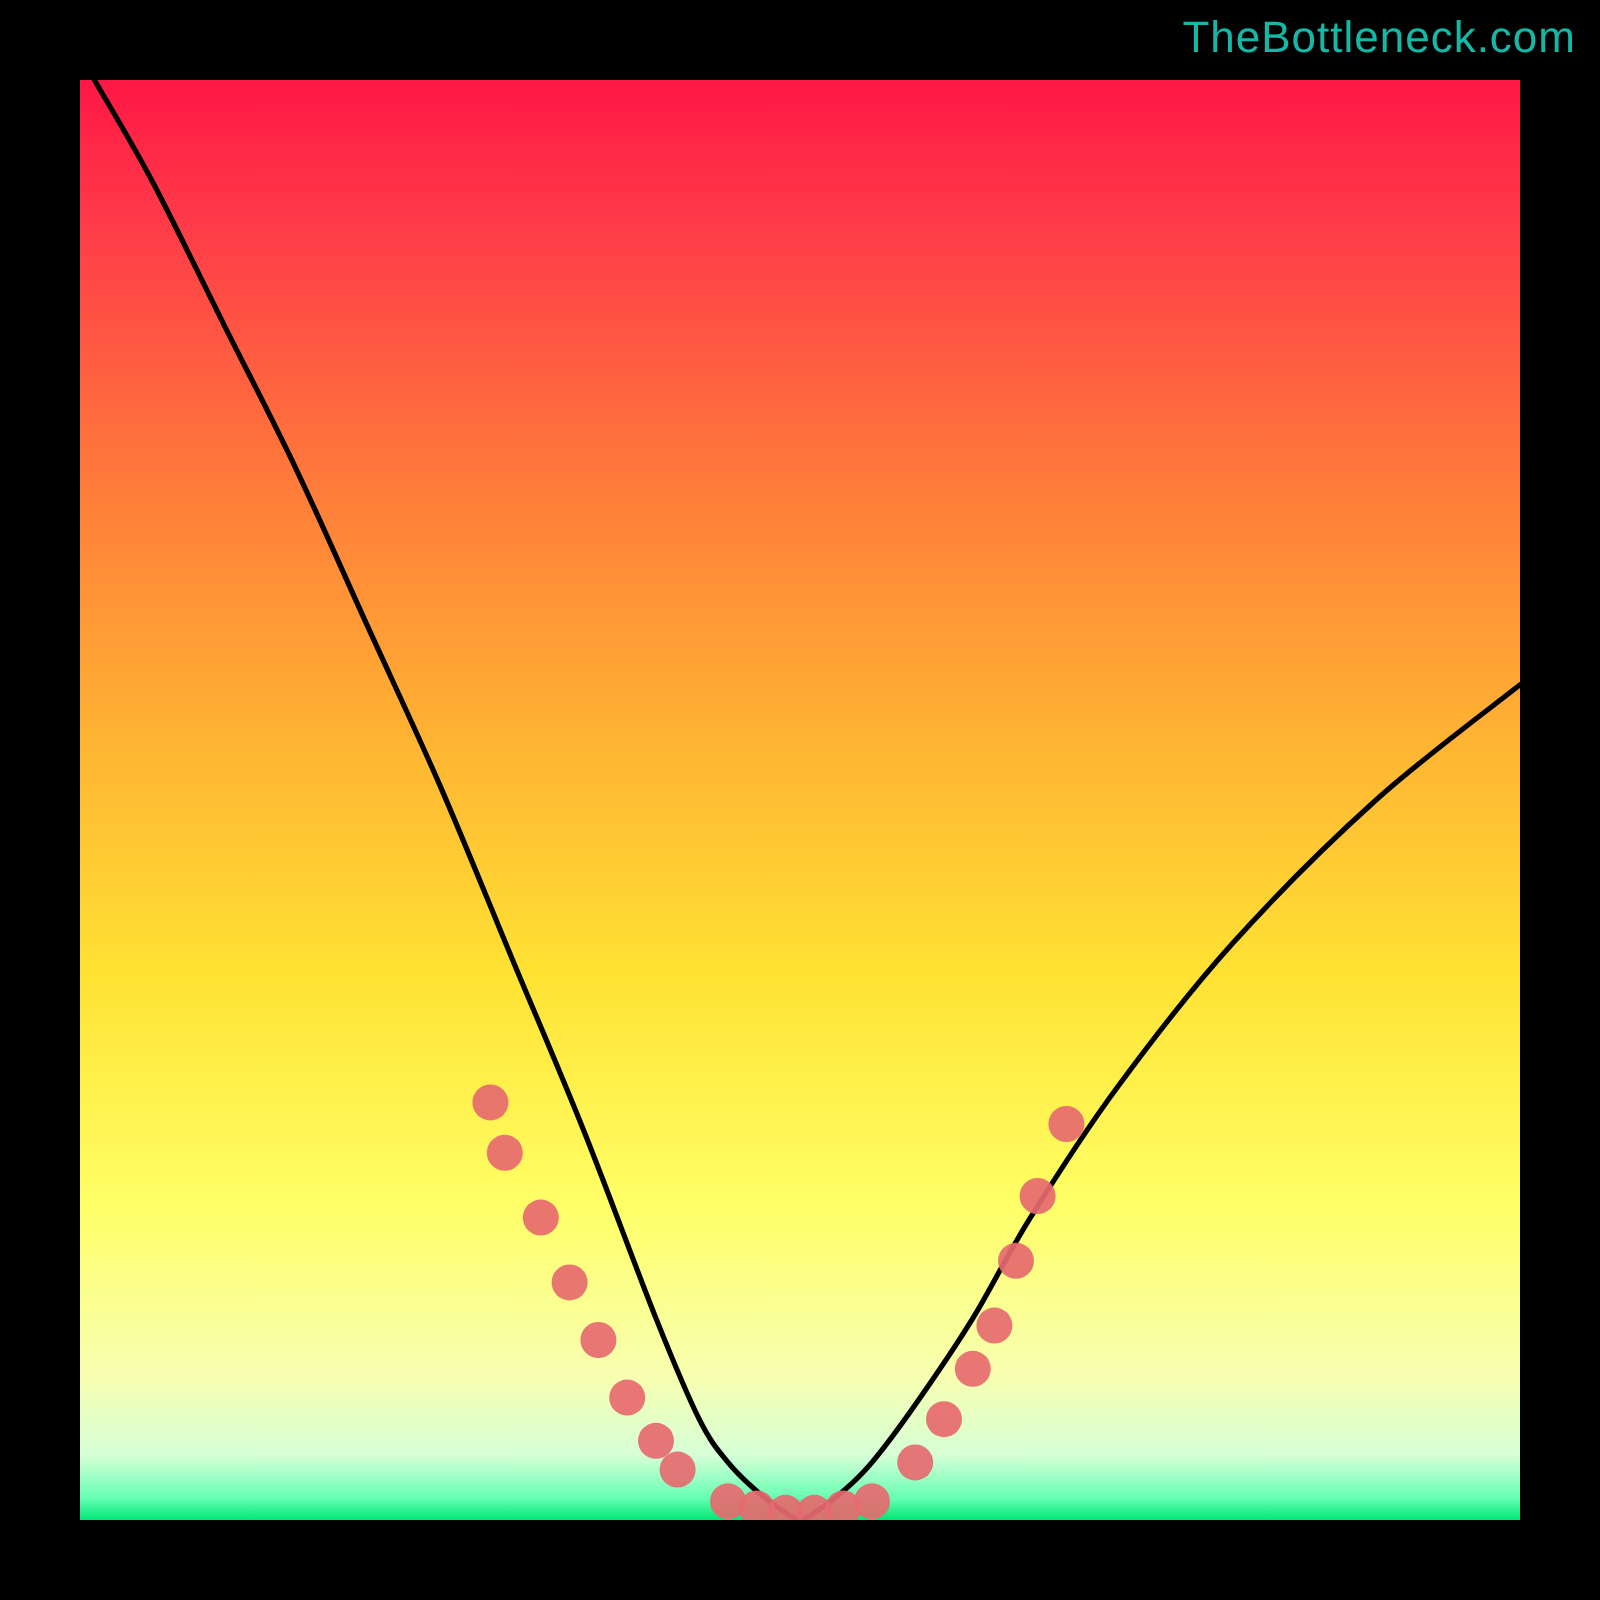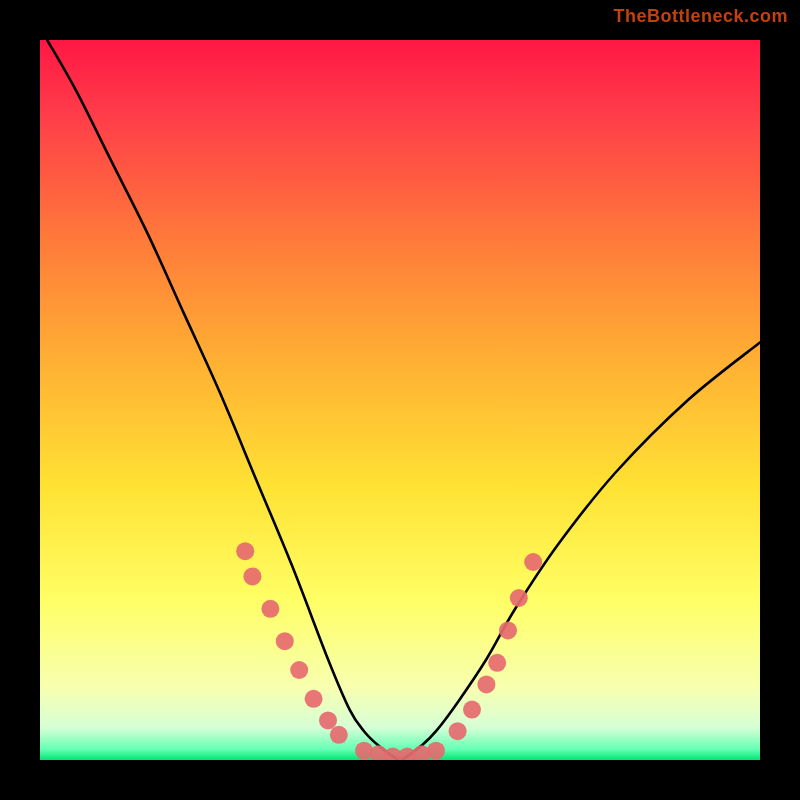--- a/index.html
+++ b/index.html
@@ -28,23 +28,23 @@
   }
   .gradient-bg {
     position: absolute;
     inset: 0;
   }
   .watermark {
     position: absolute;
     top: 6px;
     right: 12px;
     font-family: Arial, Helvetica, sans-serif;
-    font-size: 18px;
-    font-weight: 700;
-    color: #c2410c;
+    font-size: 22px;
+    font-weight: 400;
+    color: #14b8a6;
     letter-spacing: 0.5px;
   }
   svg.curve {
     position: absolute;
     inset: 0;
   }
 </style>
 </head>
 <body>
 

